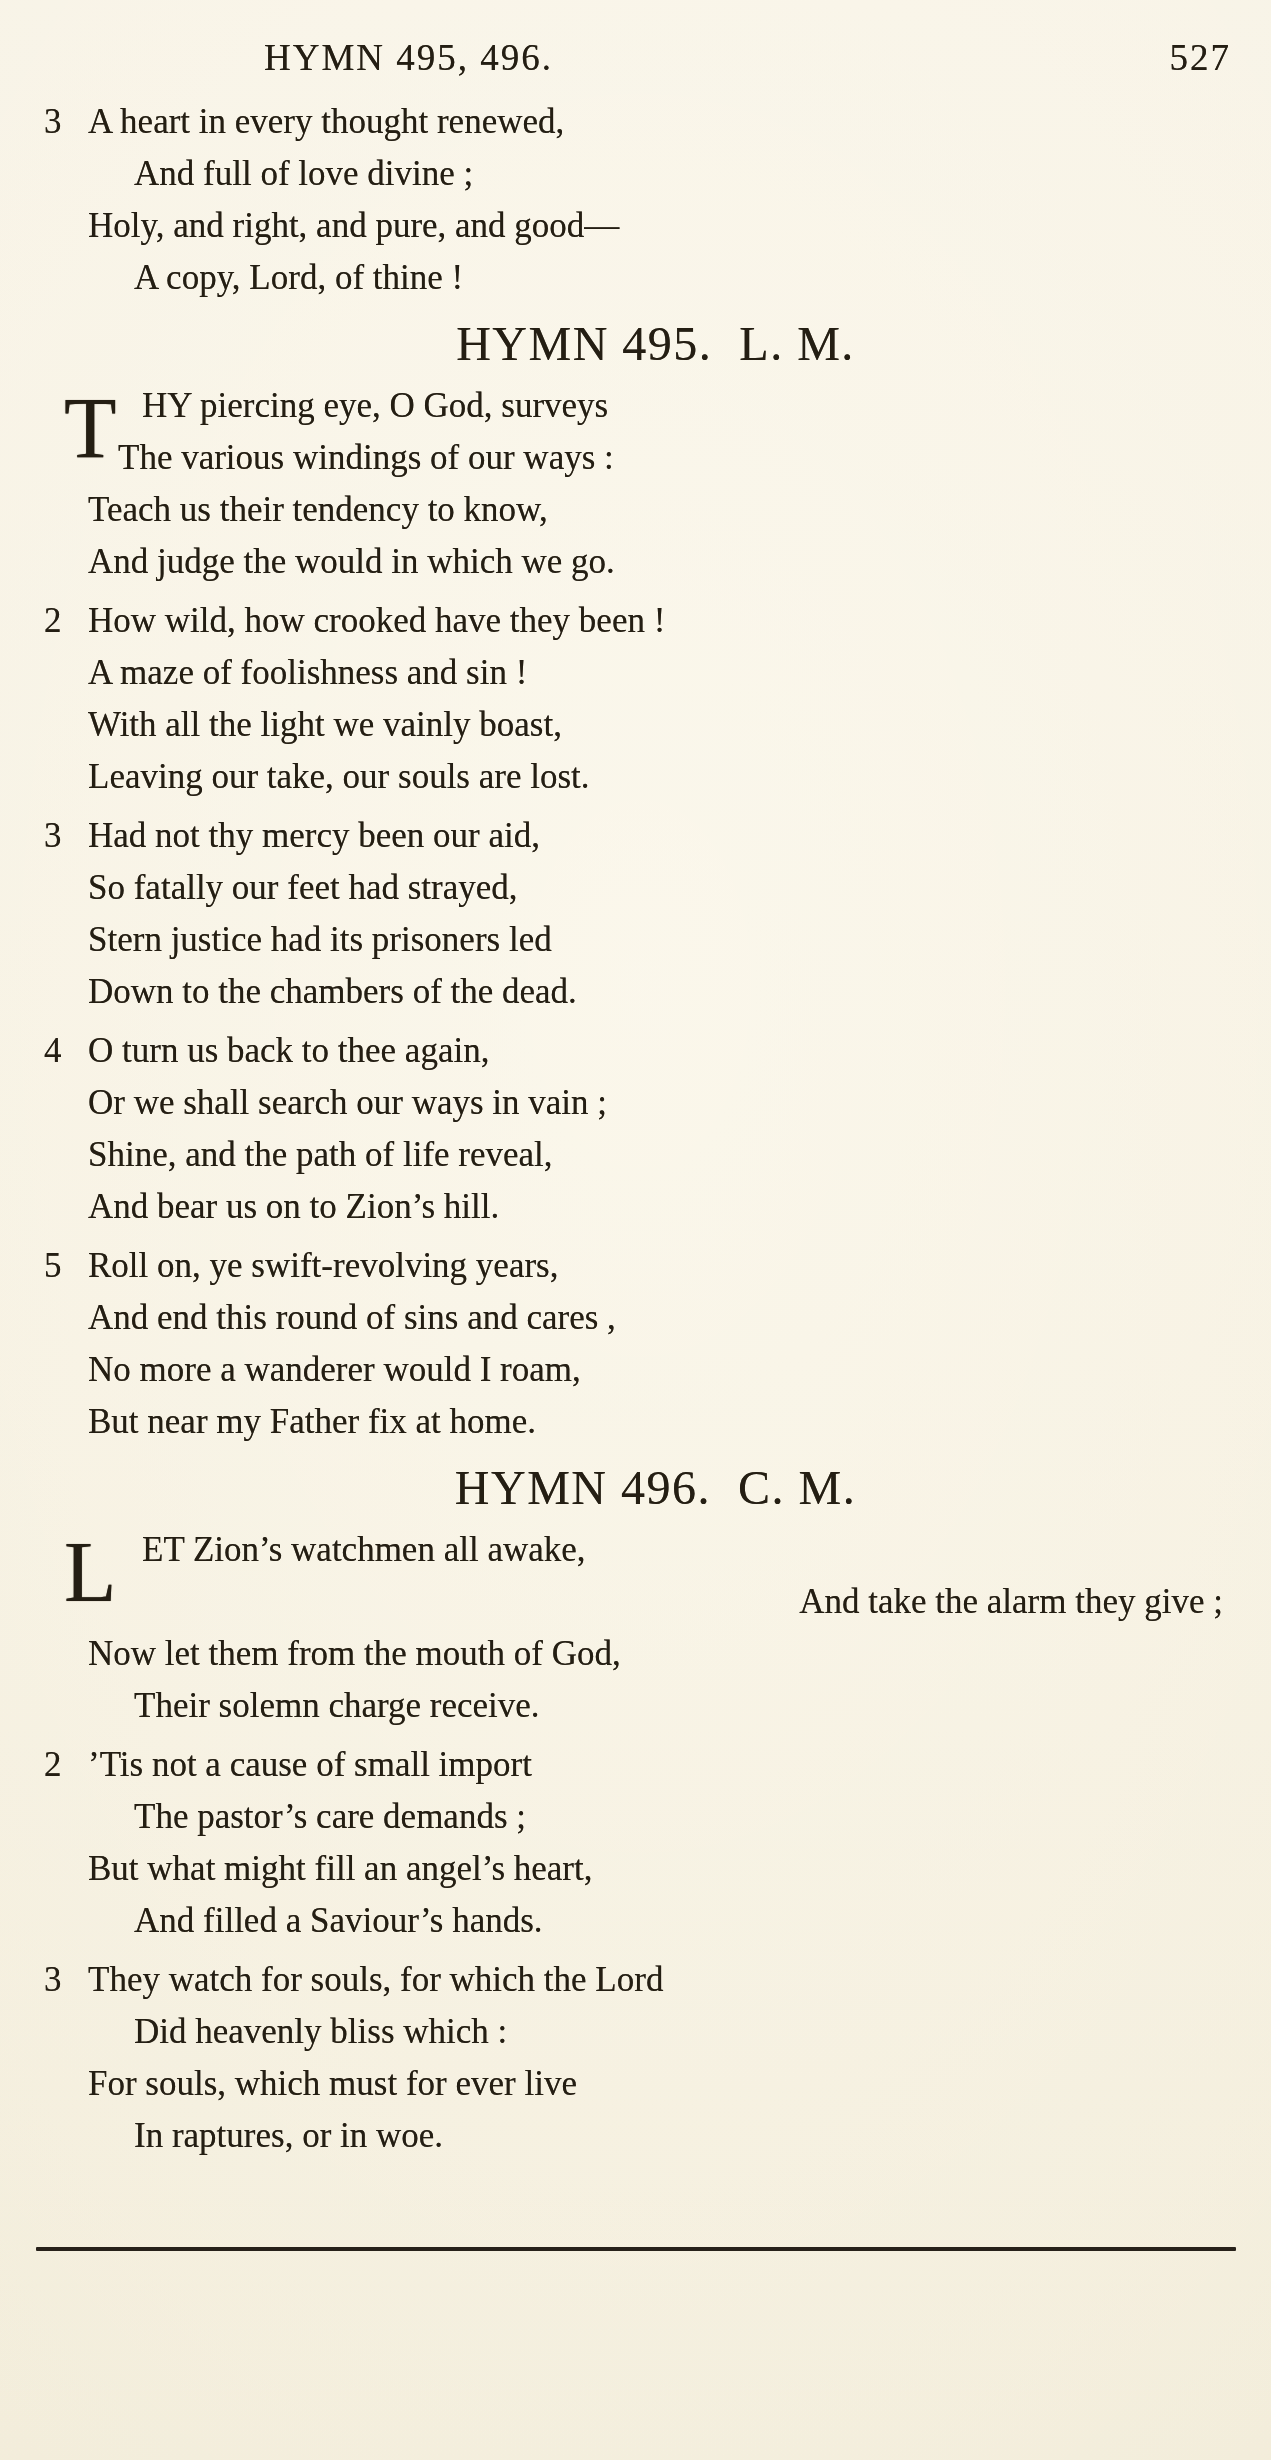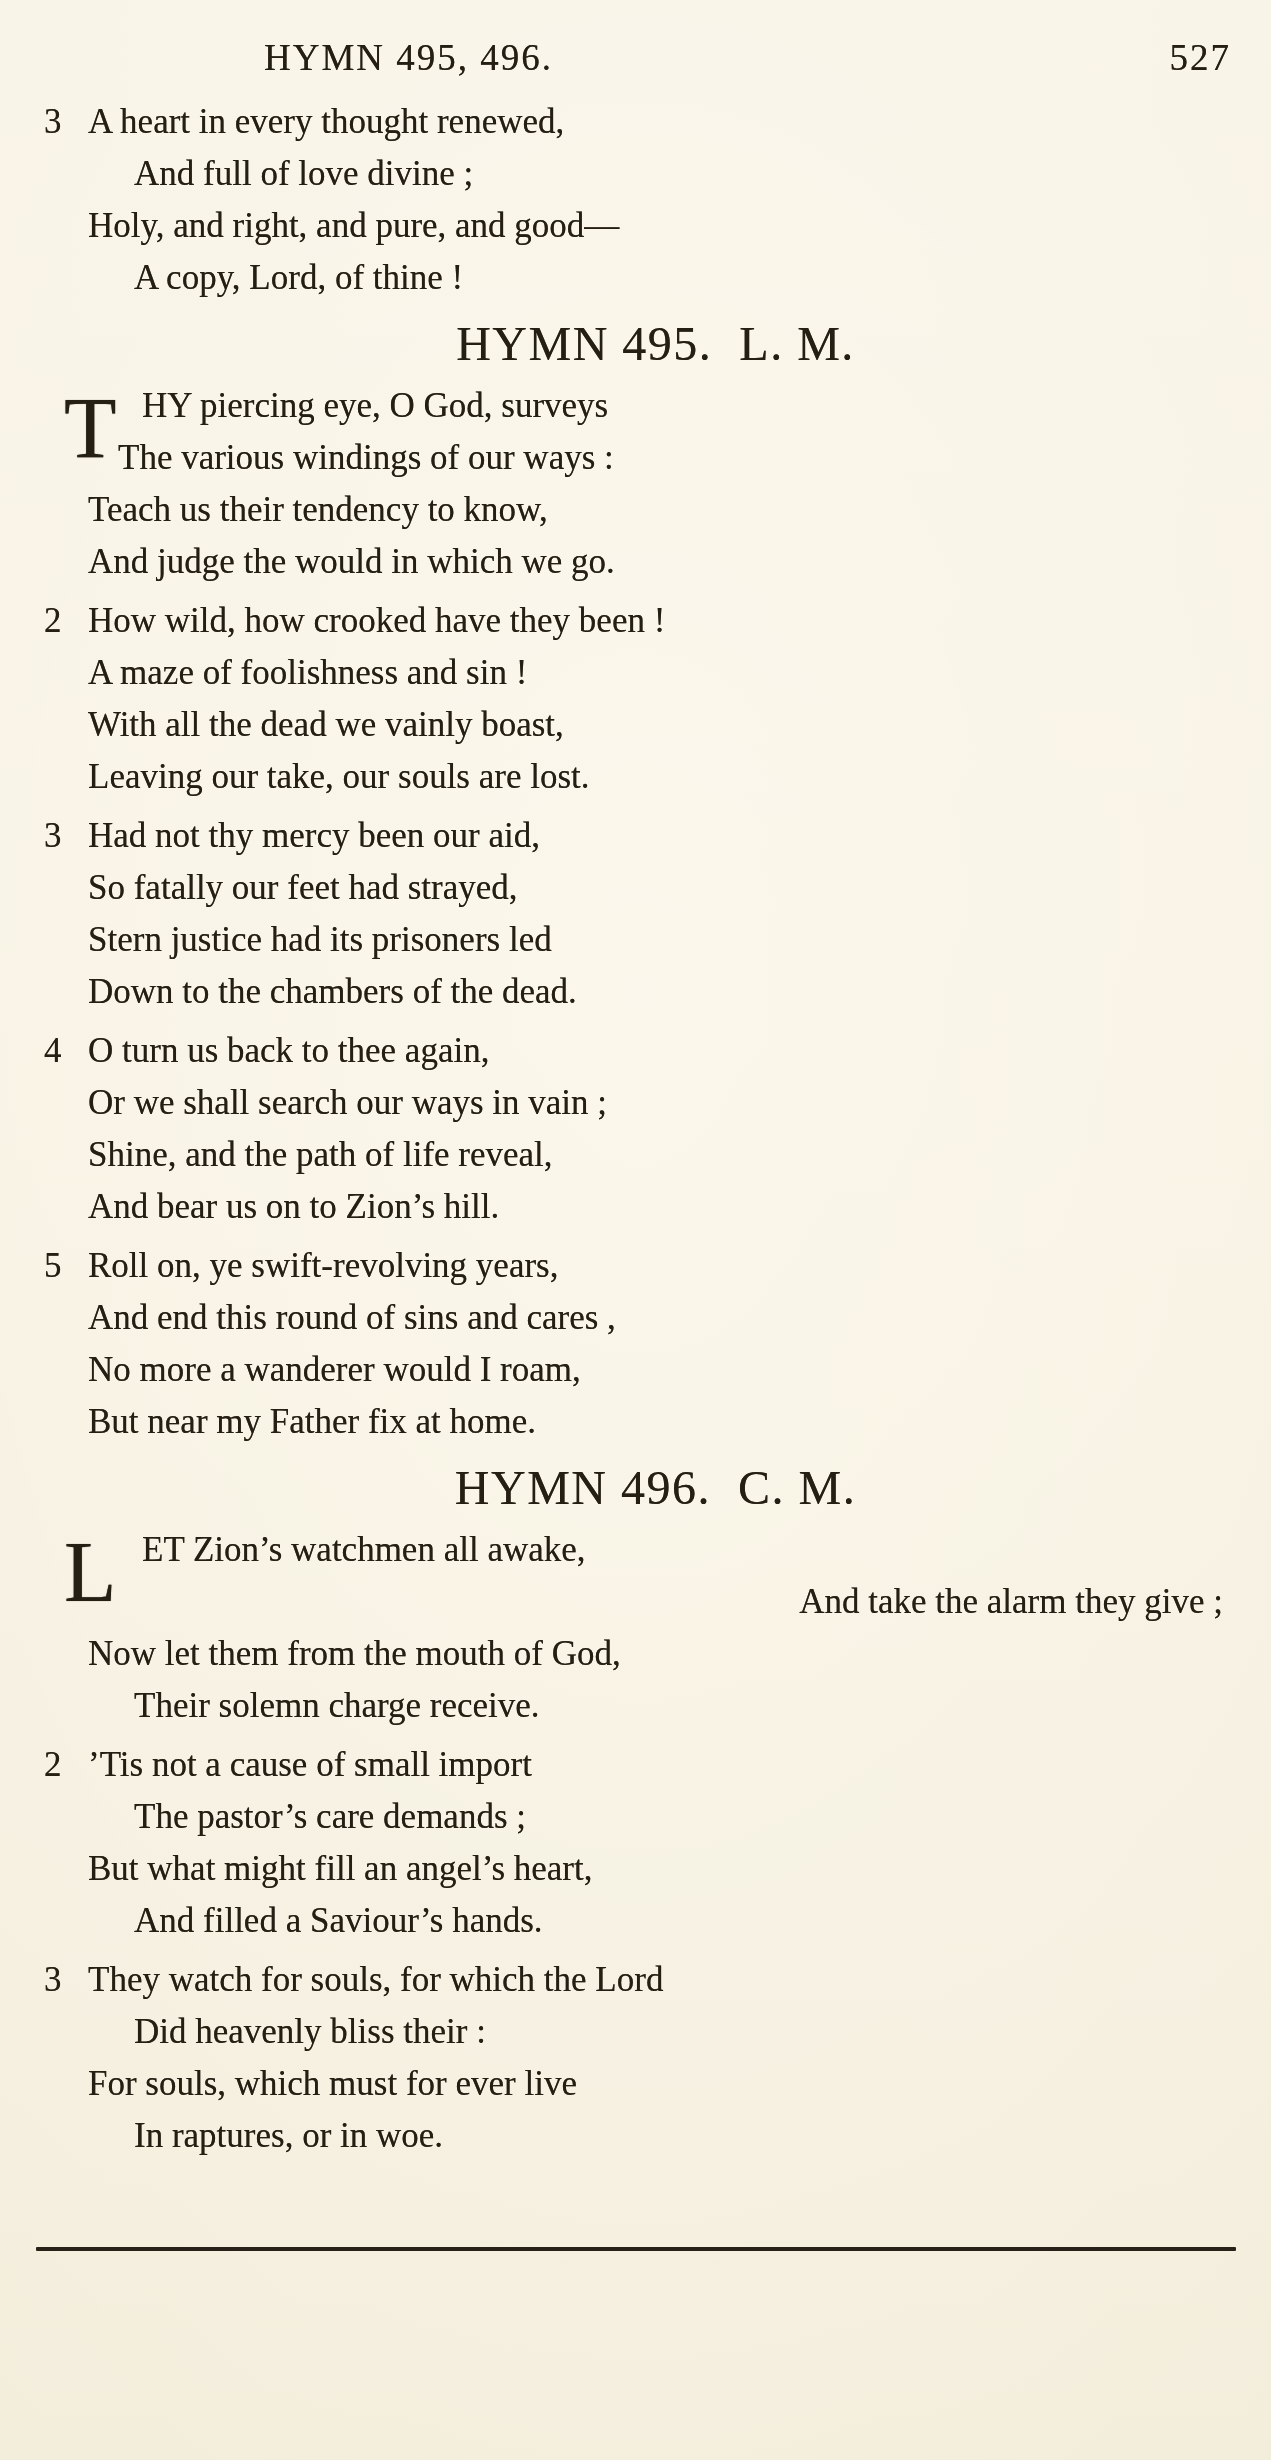--- a/index.html
+++ b/index.html
@@ -120,21 +120,21 @@
         <span class="dropcap">T</span>
         <div class="line dc1">HY piercing eye, O God, surveys</div>
         <div class="line dc2">The various windings of our ways :</div>
         <div class="line">Teach us their tendency to know,</div>
         <div class="line">And judge the would in which we go.</div>
       </div>
       <div class="verse">
         <span class="verse-number">2</span>
         <div class="line">How wild, how crooked have they been !</div>
         <div class="line">A maze of foolishness and sin !</div>
-        <div class="line">With all the dead we vainly boast,</div>
+        <div class="line">With all the light we vainly boast,</div>
         <div class="line">Leaving our take, our souls are lost.</div>
       </div>
       <div class="verse">
         <span class="verse-number">3</span>
         <div class="line">Had not thy mercy been our aid,</div>
         <div class="line">So fatally our feet had strayed,</div>
         <div class="line">Stern justice had its prisoners led</div>
         <div class="line">Down to the chambers of the dead.</div>
       </div>
       <div class="verse">
@@ -162,21 +162,21 @@
       <div class="verse">
         <span class="verse-number">2</span>
         <div class="line">’Tis not a cause of small import</div>
         <div class="line indent">The pastor’s care demands ;</div>
         <div class="line">But what might fill an angel’s heart,</div>
         <div class="line indent">And filled a Saviour’s hands.</div>
       </div>
       <div class="verse">
         <span class="verse-number">3</span>
         <div class="line">They watch for souls, for which the Lord</div>
-        <div class="line indent">Did heavenly bliss their :</div>
+        <div class="line indent">Did heavenly bliss which :</div>
         <div class="line">For souls, which must for ever live</div>
         <div class="line indent">In raptures, or in woe.</div>
       </div>
     </main>
 
   <div class="bottom-rule"></div>
 
 </div>
 
 </body></html>

